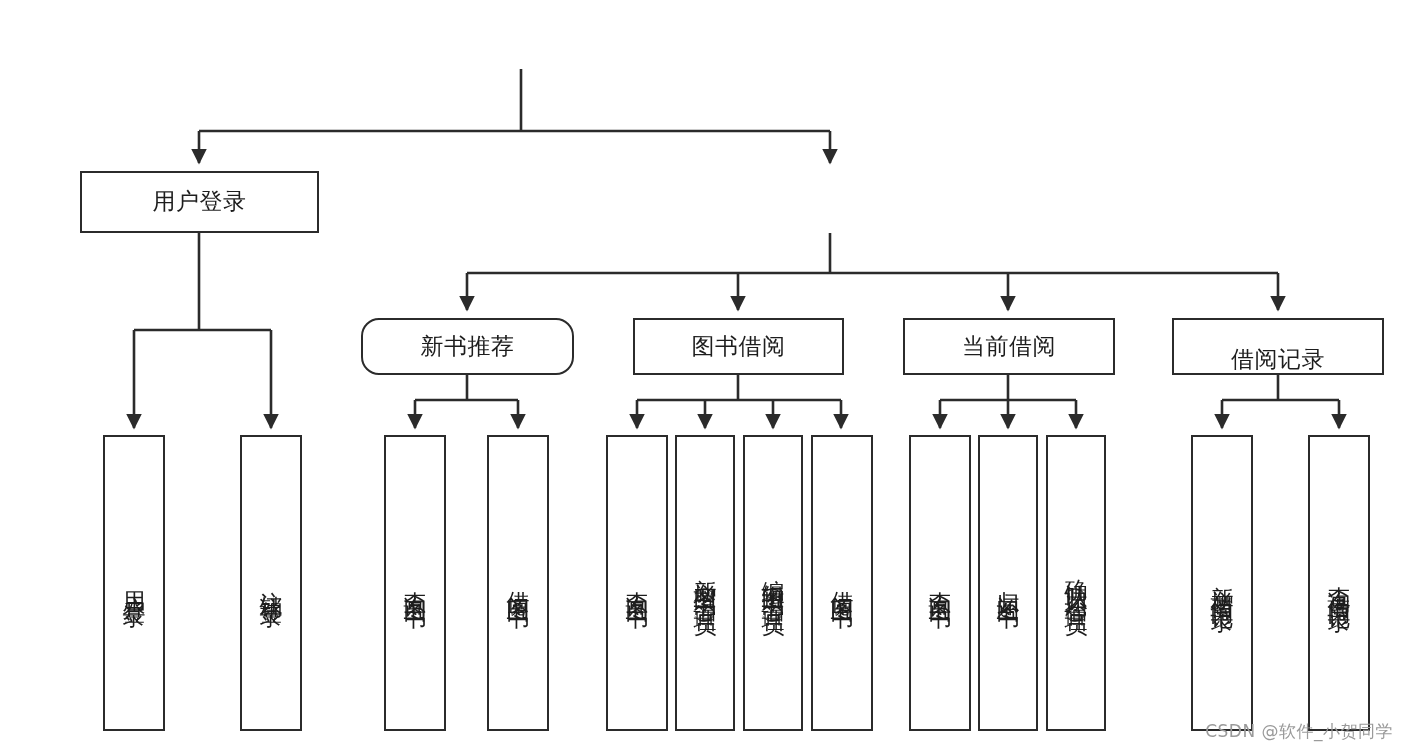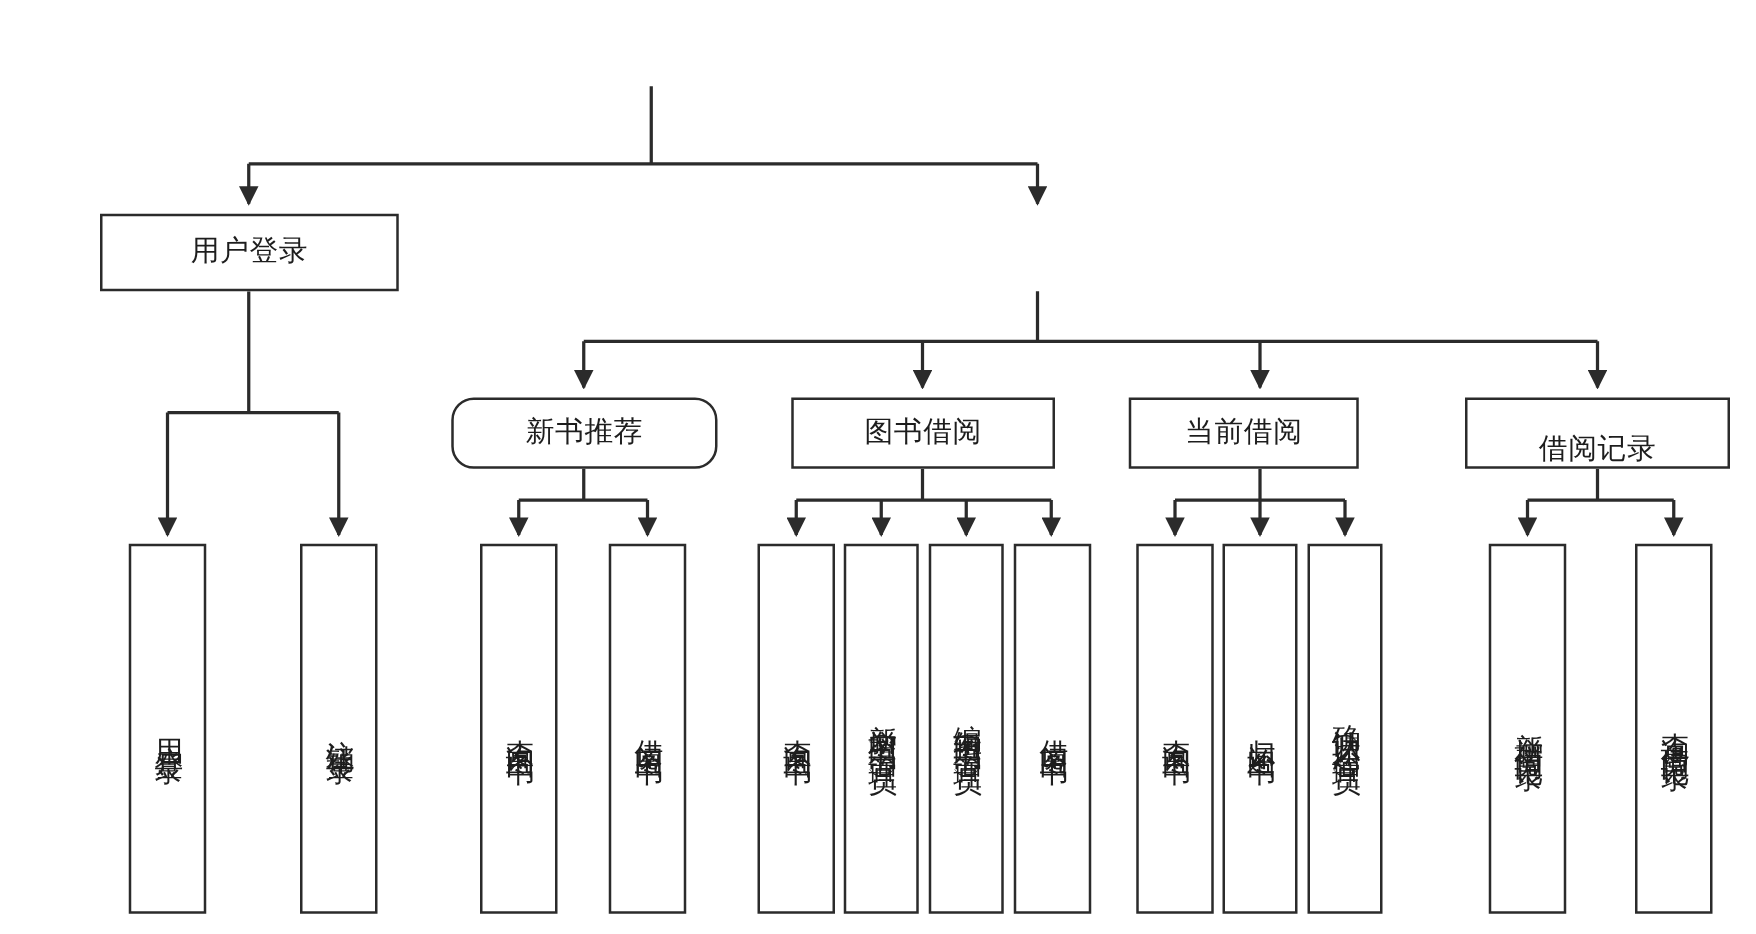--- a/index.html
+++ b/index.html
@@ -132,21 +132,21 @@
 
 
   <div class="node-box level-2" style="left:361px; top:318px; width:213px; height:57px;border-radius:18px;">
     <span class="node-label horiz">新书推荐</span>
   </div>
 
   <div class="node-box level-2" style="left:633px; top:318px; width:211px; height:57px;">
     <span class="node-label horiz">图书借阅</span>
   </div>
 
-  <div class="node-box level-2" style="left:903px; top:318px; width:184px; height:57px;">
+  <div class="node-box level-2" style="left:903px; top:318px; width:212px; height:57px;">
     <span class="node-label horiz">当前借阅</span>
   </div>
 
   <div class="node-box level-2" style="left:1172px; top:318px; width:212px; height:57px;align-items:flex-end;">
     <span class="node-label horiz">借阅记录</span>
   </div>
 
   <div class="node-box level-3" style="left:103px; top:435px; width:62px; height:296px;">
     <span class="node-label vert">用户登录</span>
   </div>
@@ -192,14 +192,15 @@
   </div>
 
   <div class="node-box level-3" style="left:1191px; top:435px; width:62px; height:296px;">
     <span class="node-label vert">新增借阅记录</span>
   </div>
 
   <div class="node-box level-3" style="left:1308px; top:435px; width:62px; height:296px;">
     <span class="node-label vert">查询借阅记录</span>
   </div>
 
+  <div class="watermark">CSDN @软件_小贺同学</div>
 
 </div>
 
 </body></html>

